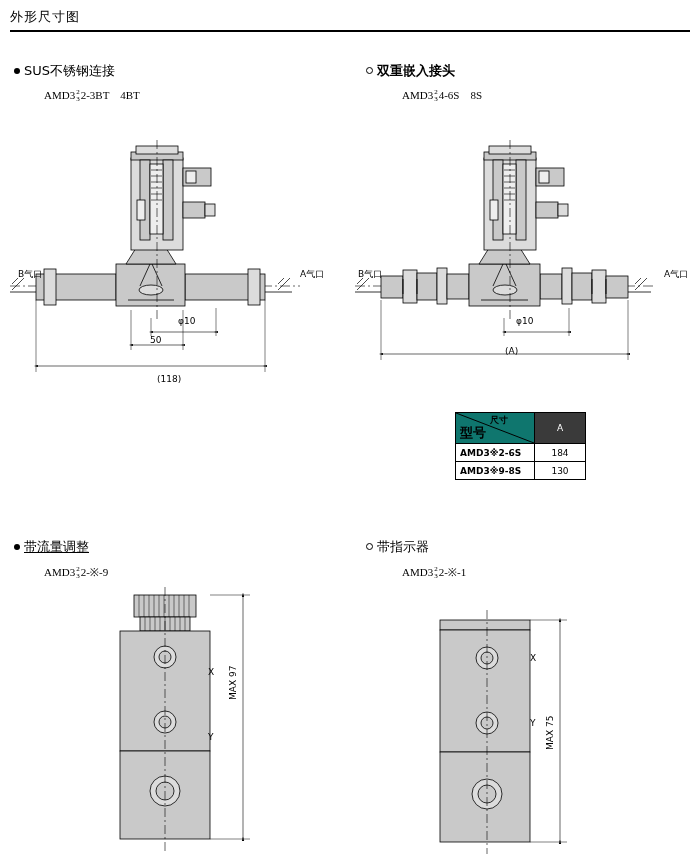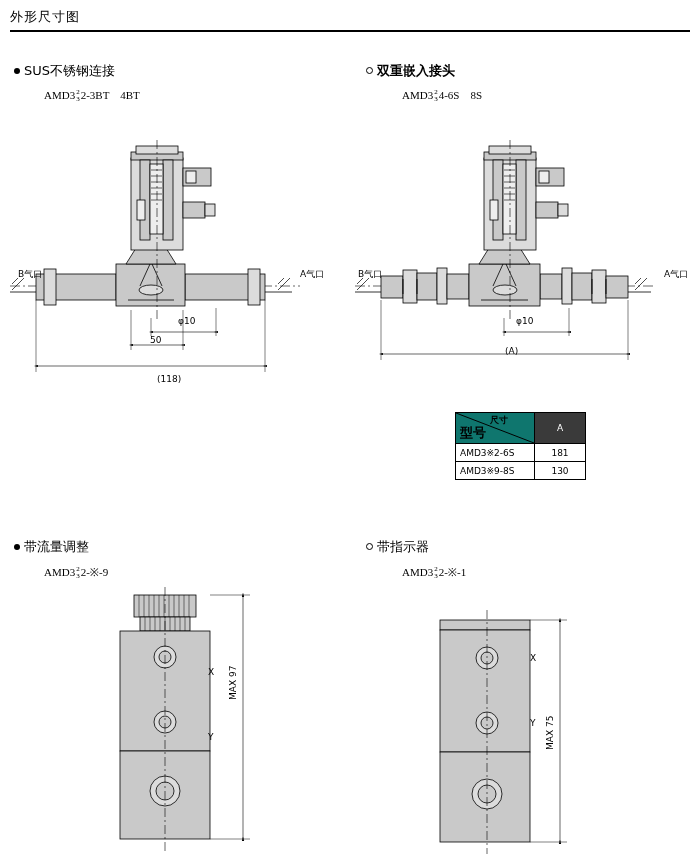--- a/index.html
+++ b/index.html
@@ -128,21 +128,21 @@
     position: absolute;
     left: 4px;
     bottom: 1px;
     font-size: 13px;
   }
   .hdr-split .slash {
     position: absolute;
     left: 0; top: 0;
     width: 100%; height: 100%;
   }
-  .dim-table td.modelcell { text-align: left; padding-left: 4px; }
+  .dim-table td.modelcell { text-align: left; padding-left: 4px; font-weight: bold; }
 
   svg { display: block; }
 </style>
 </head>
 <body>
 
 <div class="page">
 
   <div class="header">
     <div class="header-title">外形尺寸图</div>
@@ -306,30 +306,30 @@
         <svg class="slash" width="78" height="30" viewBox="0 0 78 30" preserveAspectRatio="none">
           <line x1="0" y1="0" x2="78" y2="30" stroke="#000" stroke-width="1"></line>
         </svg>
         <span class="t1" style="left:34px;">尺寸</span>
         <span class="t2">型号</span>
       </td>
       <td class="hdr-dark">A</td>
     </tr>
     <tr>
       <td class="modelcell">AMD3※2-6S</td>
-      <td>181</td>
+      <td>184</td>
     </tr>
     <tr>
       <td class="modelcell">AMD3※9-8S</td>
       <td>130</td>
     </tr>
   </tbody>
     </table>
 
-  <div class="sec-head" style="left:14px; top:538px;">
+  <div class="sec-head" style="left:14px; top:538px;text-decoration:underline;">
     <span class="bullet"></span><span>带流量调整</span>
   </div>
   <div class="model" style="left:44px; top:564px;">
     <span>AMD3</span><span class="frac"><span>2</span><span>3</span></span><span>2-※-9</span>
   </div>
 
   <div class="sec-head" style="left:366px; top:538px;">
     <span class="bullet hollow"></span><span>带指示器</span>
   </div>
   <div class="model" style="left:402px; top:564px;">

